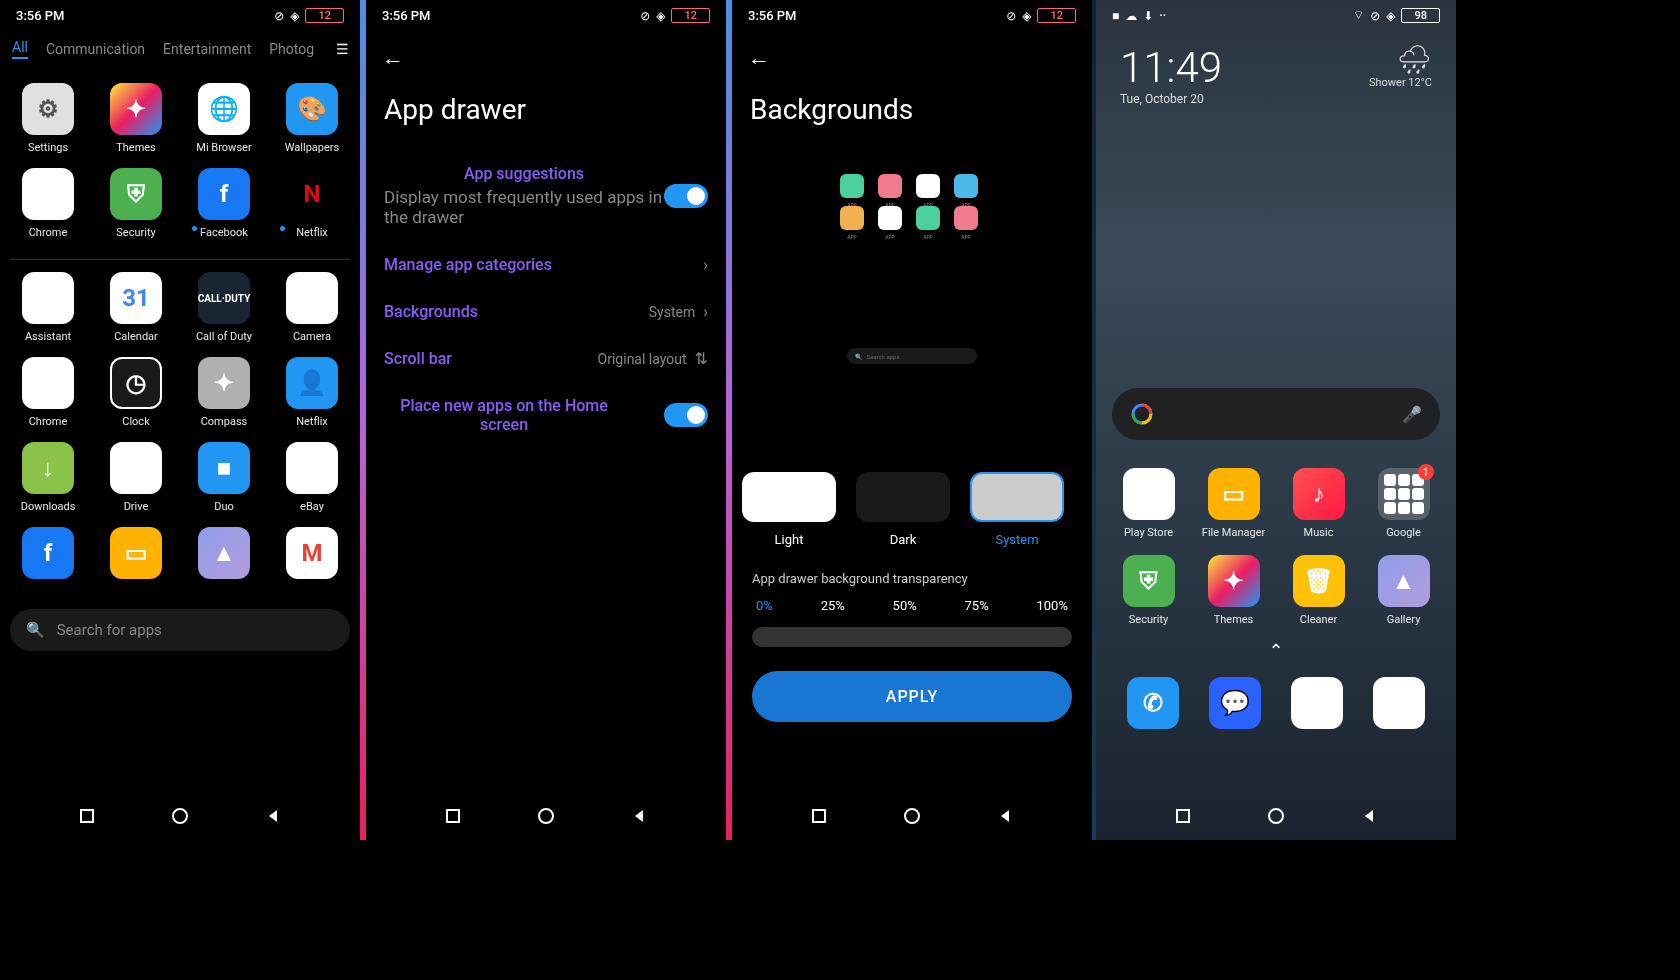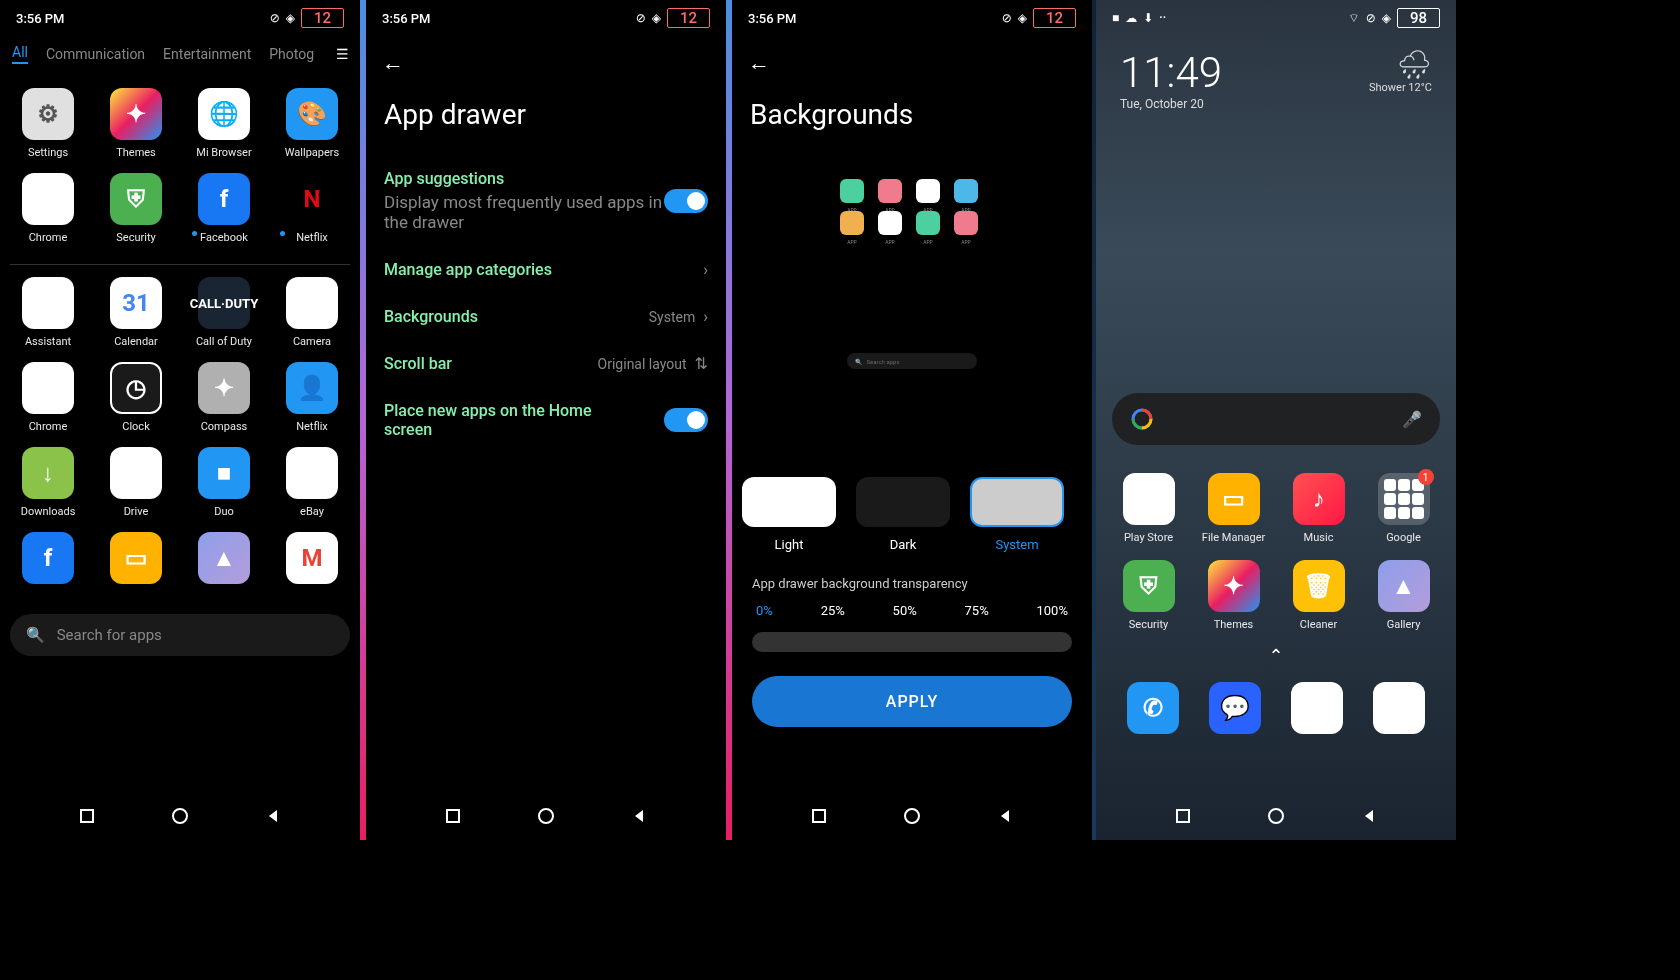--- a/index.html
+++ b/index.html
@@ -2,21 +2,21 @@
 <html><head>
 <meta charset="utf-8">
 <style>
 * { margin: 0; padding: 0; box-sizing: border-box; font-family: -apple-system, Roboto, sans-serif; }
 body { background: #000; width: 1680px; height: 980px; display: flex; overflow: hidden; }
 .panel { width: 360px; height: 840px; background: #000; color: #fff; position: relative; overflow: hidden; }
 .sep { width: 6px; height: 840px; background: linear-gradient(180deg, #4a90e2, #b565d8, #e91e63); }
 .sep2 { background: linear-gradient(180deg, #0d2438, #1a3a5c); width: 4px; }
 .status-bar { display: flex; justify-content: space-between; align-items: center; padding: 8px 16px; font-size: 13px; font-weight: 500; }
 .status-icons { display: flex; gap: 6px; align-items: center; font-size: 12px; }
-.bat { border: 1px solid #fff; border-radius: 2px; padding: 0 12px; font-size: 15px; }
+.bat { border: 1px solid #fff; border-radius: 2px; padding: 0 12px; font-size: 11px; }
 .bat.low { border-color: #ff6b6b; color: #ff6b6b; }
 
 
 .tabs { display: flex; gap: 18px; padding: 8px 12px; align-items: center; font-size: 14px; overflow: hidden; white-space: nowrap; }
 .tab { color: #888; }
 .tab.active { color: #2196f3; border-bottom: 2px solid #2196f3; padding-bottom: 2px; }
 .menu-icon { margin-left: auto; padding: 0 4px; }
 .app-grid { display: grid; grid-template-columns: repeat(4, 1fr); gap: 14px 8px; padding: 16px 8px; }
 .app { display: flex; flex-direction: column; align-items: center; gap: 6px; }
 .app-icon { width: 52px; height: 52px; border-radius: 12px; display: flex; align-items: center; justify-content: center; font-size: 24px; font-weight: bold; }
@@ -25,21 +25,21 @@
 .divider { height: 1px; background: #333; margin: 4px 10px; }
 .search-bar { margin: 8px 10px; background: #1a1a1a; border-radius: 24px; padding: 12px 16px; display: flex; align-items: center; gap: 12px; color: #888; font-size: 15px; }
 .nav-bar { position: absolute; bottom: 0; left: 0; right: 0; display: flex; justify-content: space-around; align-items: center; padding: 14px 40px; }
 .nav-btn { width: 20px; height: 20px; }
 
 
 .back-btn { padding: 14px 16px; font-size: 22px; }
 .page-title { font-size: 28px; padding: 8px 18px 24px; font-weight: 400; }
 .setting-row { padding: 14px 18px; display: flex; align-items: center; justify-content: space-between; }
 .setting-main { flex: 1; }
-.setting-title { font-size: 16px; color: #86efac; font-weight: 500; }
+.setting-title { font-size: 16px; color: #8b5cf6; font-weight: 500; text-align: center; }
 .setting-sub { font-size: 17px; color: #888; margin-top: 4px; }
 .setting-val { color: #888; font-size: 14px; margin-right: 8px; }
 .toggle { width: 44px; height: 24px; background: #2196f3; border-radius: 12px; position: relative; }
 .toggle::after { content: ''; position: absolute; width: 18px; height: 18px; background: #fff; border-radius: 50%; right: 3px; top: 3px; }
 .chev { color: #888; font-size: 16px; }
 
 
 .preview { width: 160px; height: 280px; margin: 16px auto; position: relative; }
 .mini-grid { display: grid; grid-template-columns: repeat(4, 1fr); gap: 8px; padding: 8px; }
 .mini-icon { width: 24px; height: 24px; border-radius: 6px; position: relative; }
@@ -183,21 +183,21 @@
         <div class="app-label">Assistant</div>
       </div>
       <div class="app">
         <div class="app-wrap">
           <div class="app-icon ic-calendar">31</div>
         </div>
         <div class="app-label">Calendar</div>
       </div>
       <div class="app">
         <div class="app-wrap">
-          <div class="app-icon ic-cod" style="font-size: 13px;">CALL·DUTY</div>
+          <div class="app-icon ic-cod" style="font-size: 10px;">CALL·DUTY</div>
         </div>
         <div class="app-label">Call of Duty</div>
       </div>
       <div class="app">
         <div class="app-wrap">
           <div class="app-icon ic-camera">◎</div>
         </div>
         <div class="app-label">Camera</div>
       </div>
       <div class="app">

